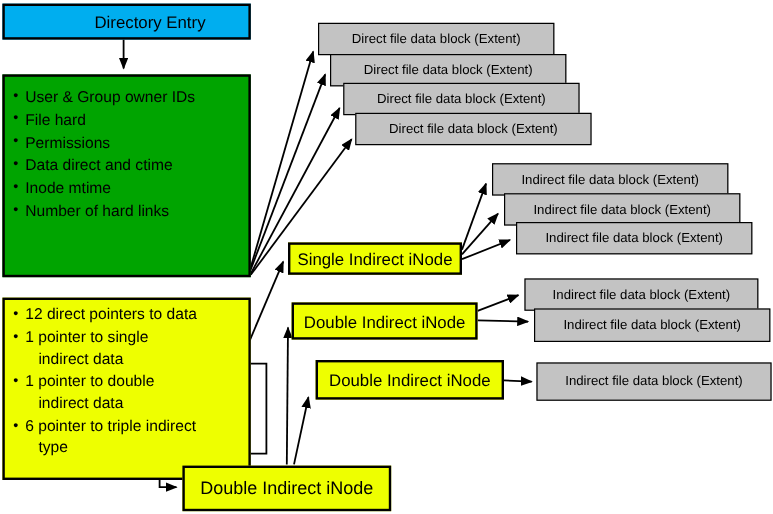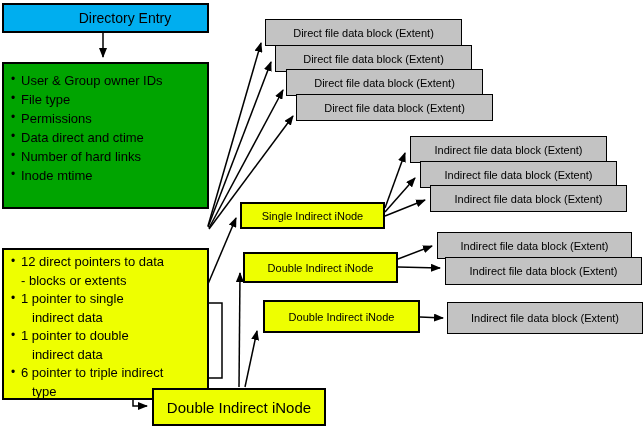--- a/index.html
+++ b/index.html
@@ -6,21 +6,21 @@
   .stage{
     position:relative;width:644px;height:428px;background:#fff;overflow:hidden;
     font-family:"Liberation Sans",sans-serif;color:#000;
   }
   .arrows{position:absolute;left:0;top:0;z-index:5;pointer-events:none;}
   .box{position:absolute;box-sizing:border-box;border:2px solid #000;}
   .center{display:flex;align-items:center;justify-content:center;text-align:center;}
   .cyan{background:var(--cyan,#00AEEF);font-size:14px;z-index:10;padding-left:39px;}
   .greenbox{background:var(--green,#00A400);z-index:10;padding:7px 4px 0 5px;}
   .yellowbox{background:var(--yellow,#EEFF00);z-index:10;padding:3px 2px 0 5px;margin-top:40px;}
-  .node{background:var(--yellow,#EEFF00);font-size:11px;z-index:10;}
+  .node{background:var(--yellow,#EEFF00);font-size:14px;z-index:10;}
   .node.big{font-size:15px;}
   .gray{background:var(--gray,#C3C3C3);border:1.5px solid #000;font-size:11px;white-space:nowrap;}
   .li{position:relative;font-size:13px;line-height:19px;padding-left:12px;white-space:nowrap;}
   .pl{position:relative;font-size:13px;line-height:18.5px;padding-left:12px;white-space:nowrap;}
   .b::before{content:"\2022";position:absolute;left:2px;top:-1px;font-size:12px;}
   .i2{padding-left:23px;}
 </style>
 </head>
 <body>
 
@@ -48,32 +48,31 @@
       <path d="M207,303 L222,303 L222,378 L133,378 L133,406 L147,406" marker-end="url(#ah)"></path>
       <path d="M239,387 L240,273" marker-end="url(#ah)"></path>
       <path d="M245,387 L257,331" marker-end="url(#ah)"></path>
     </g>
   </svg>
 
   <div class="box cyan center" style="left:2px;top:3px;width:207px;height:30px;">
     <span>Directory Entry</span>
   </div>
 
-  <div class="box greenbox" style="left:2px;top:62px;width:207px;height:147px;">
+  <div class="box greenbox" style="left:2px;top:62px;width:207px;height:169px;">
     <div class="li b">User &amp; Group owner IDs</div>
-    <div class="li b">File type</div>
+    <div class="li b">File hard</div>
     <div class="li b">Permissions</div>
     <div class="li b">Data direct and ctime</div>
+    <div class="li b">Inode mtime</div>
     <div class="li b">Number of hard links</div>
-    <div class="li b">Inode mtime</div>
   </div>
 
   <div class="box yellowbox" style="left:2px;top:208px;width:207px;height:152px;">
     <div class="pl b">12 direct pointers to data</div>
-    <div class="pl">- blocks or extents</div>
     <div class="pl b">1 pointer to single</div>
     <div class="pl i2">indirect data</div>
     <div class="pl b">1 pointer to double</div>
     <div class="pl i2">indirect data</div>
     <div class="pl b">6 pointer to triple indirect</div>
     <div class="pl i2">type</div>
   </div>
 
   <div class="box gray center" style="left:265px;top:19px;width:197px;height:27px;z-index:11;">
     <span>Direct file data block (Extent)</span>

